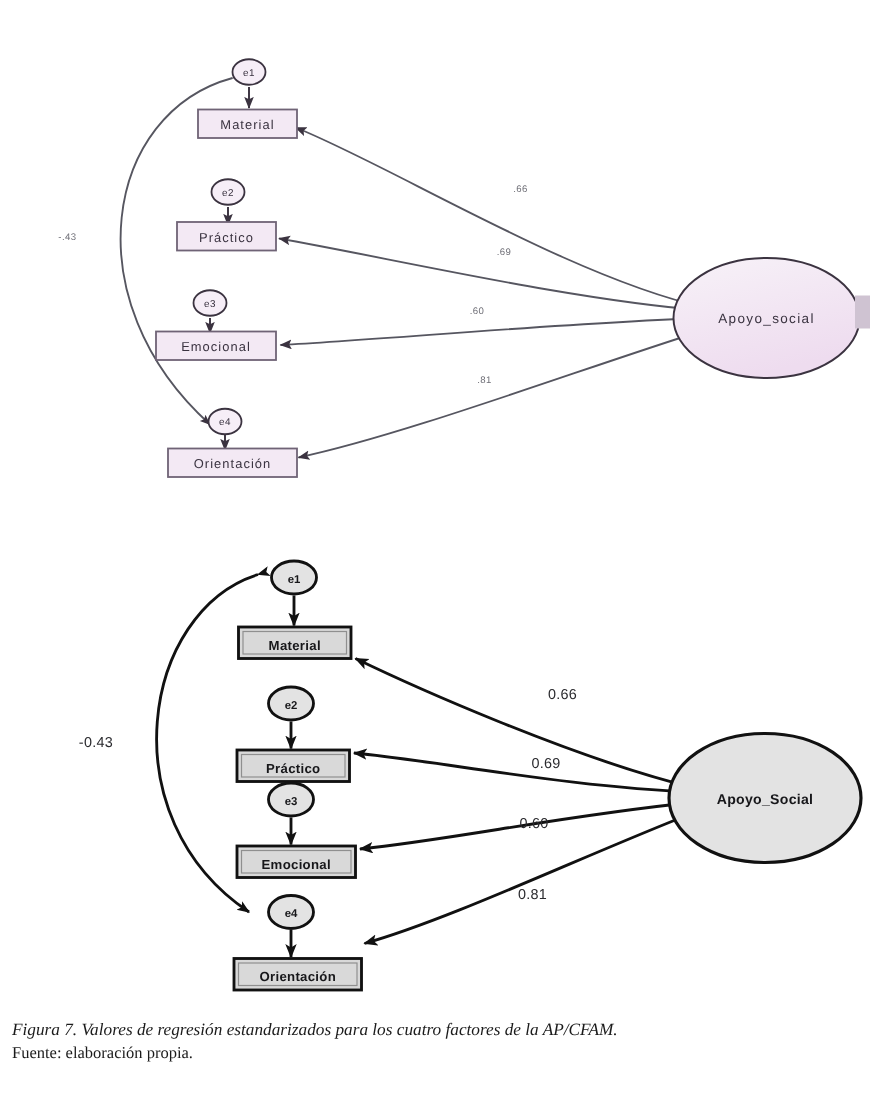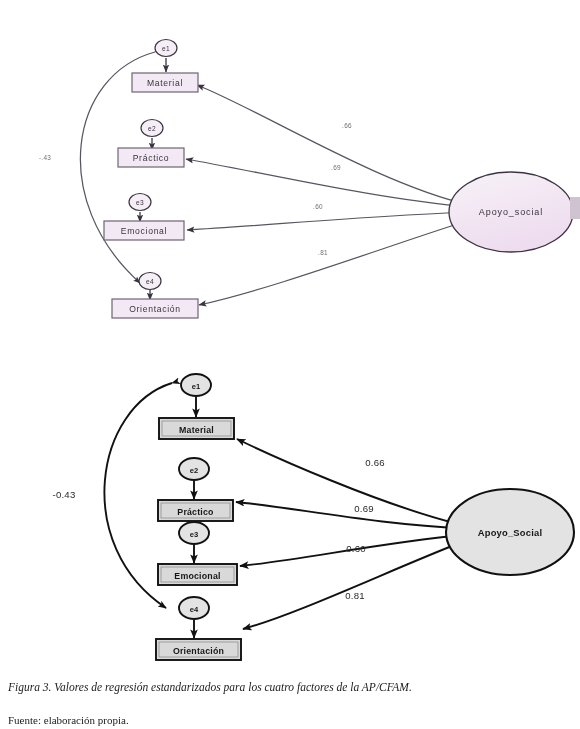--- a/index.html
+++ b/index.html
@@ -31,21 +31,21 @@
     font-size:11.5px;
     color:#1b1b1b;
     line-height:15px;
     white-space:nowrap;
   }
   .caption-line-2{
     font-family:"Liberation Serif", serif;
     font-size:11px;
     color:#1b1b1b;
     line-height:15px;
-    margin-top:18px;
+    margin-top:0;
   }
 
   
   .box-label-top{
     font-family:"Liberation Sans", sans-serif;
     font-size:8.6px; letter-spacing:.7px;
     fill:#3a3340;
   }
   .err-label-top{
     font-family:"Liberation Sans", sans-serif;
@@ -246,17 +246,17 @@
 
       <text class="coef-bot" x="375" y="111" text-anchor="middle">0.66</text>
       <text class="coef-bot" x="364" y="157" text-anchor="middle">0.69</text>
       <text class="coef-bot" x="356" y="197" text-anchor="middle">0.60</text>
       <text class="coef-bot" x="355" y="244" text-anchor="middle">0.81</text>
       <text class="coef-bot" x="64" y="143" text-anchor="middle">-0.43</text>
     </svg>
   </div>
 
   <div class="caption-block">
-    <div class="caption-line-1">Figura 3. Valores de regresión estandarizados para los cuatro factores de la AP/CFAM.</div>
+    <div class="caption-line-1">Figura 7. Valores de regresión estandarizados para los cuatro factores de la AP/CFAM.</div>
     <div class="caption-line-2">Fuente: elaboración propia.</div>
   </div>
 
 </div>
 
 </body></html>

